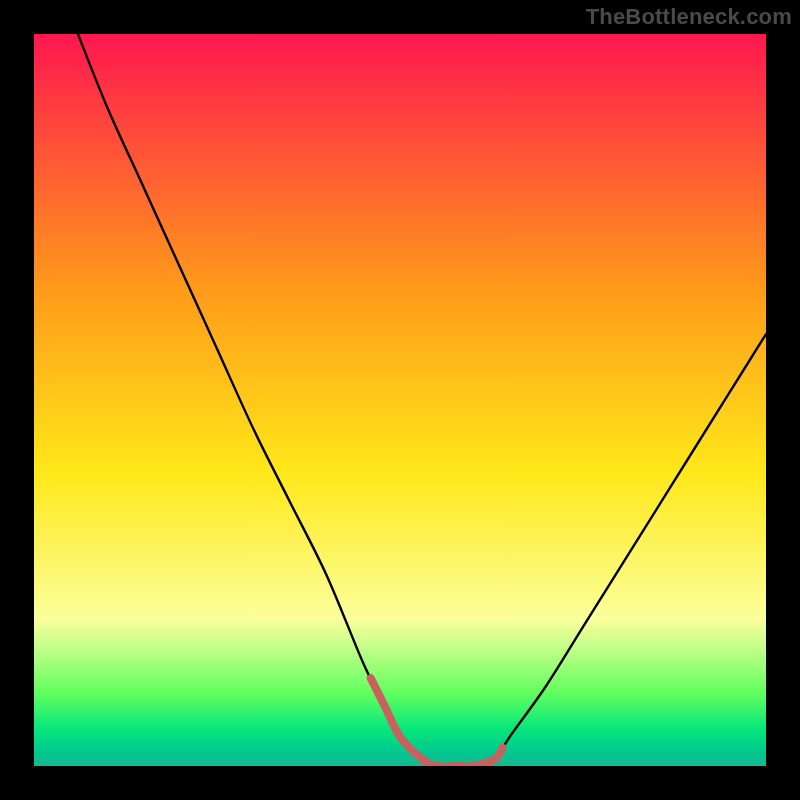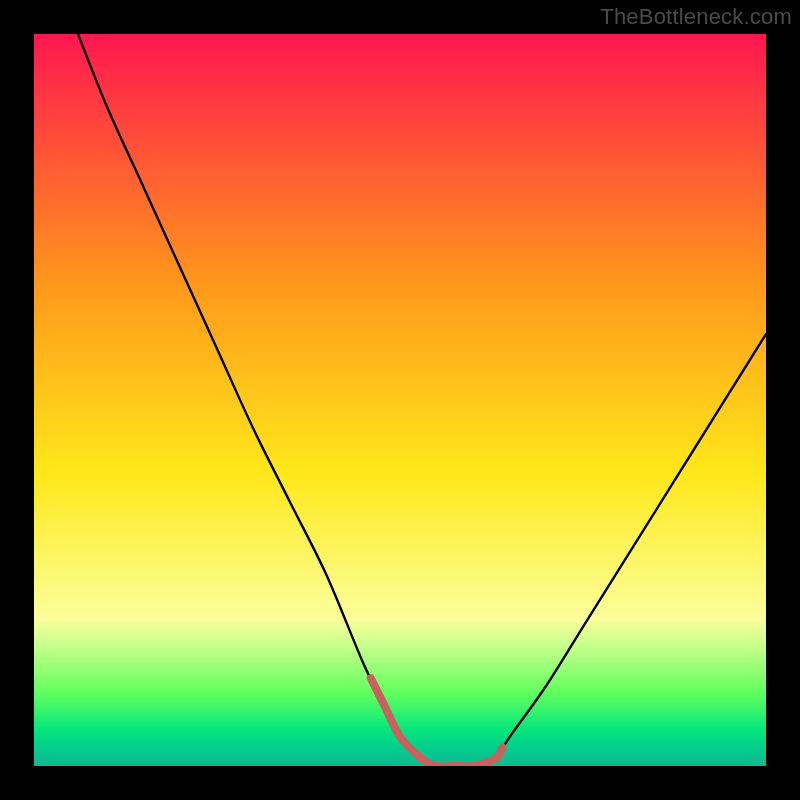--- a/index.html
+++ b/index.html
@@ -18,20 +18,21 @@
     background: #fff;
   }
   .watermark {
     position: absolute;
     top: 4px;
     right: 8px;
     font-size: 22px;
     color: #4a4a4a;
     letter-spacing: 0.2px;
     z-index: 10;
+    font-weight: bold;
   }
   svg {
     position: absolute;
     top: 0;
     left: 0;
   }
 </style>
 </head>
 <body>
 

